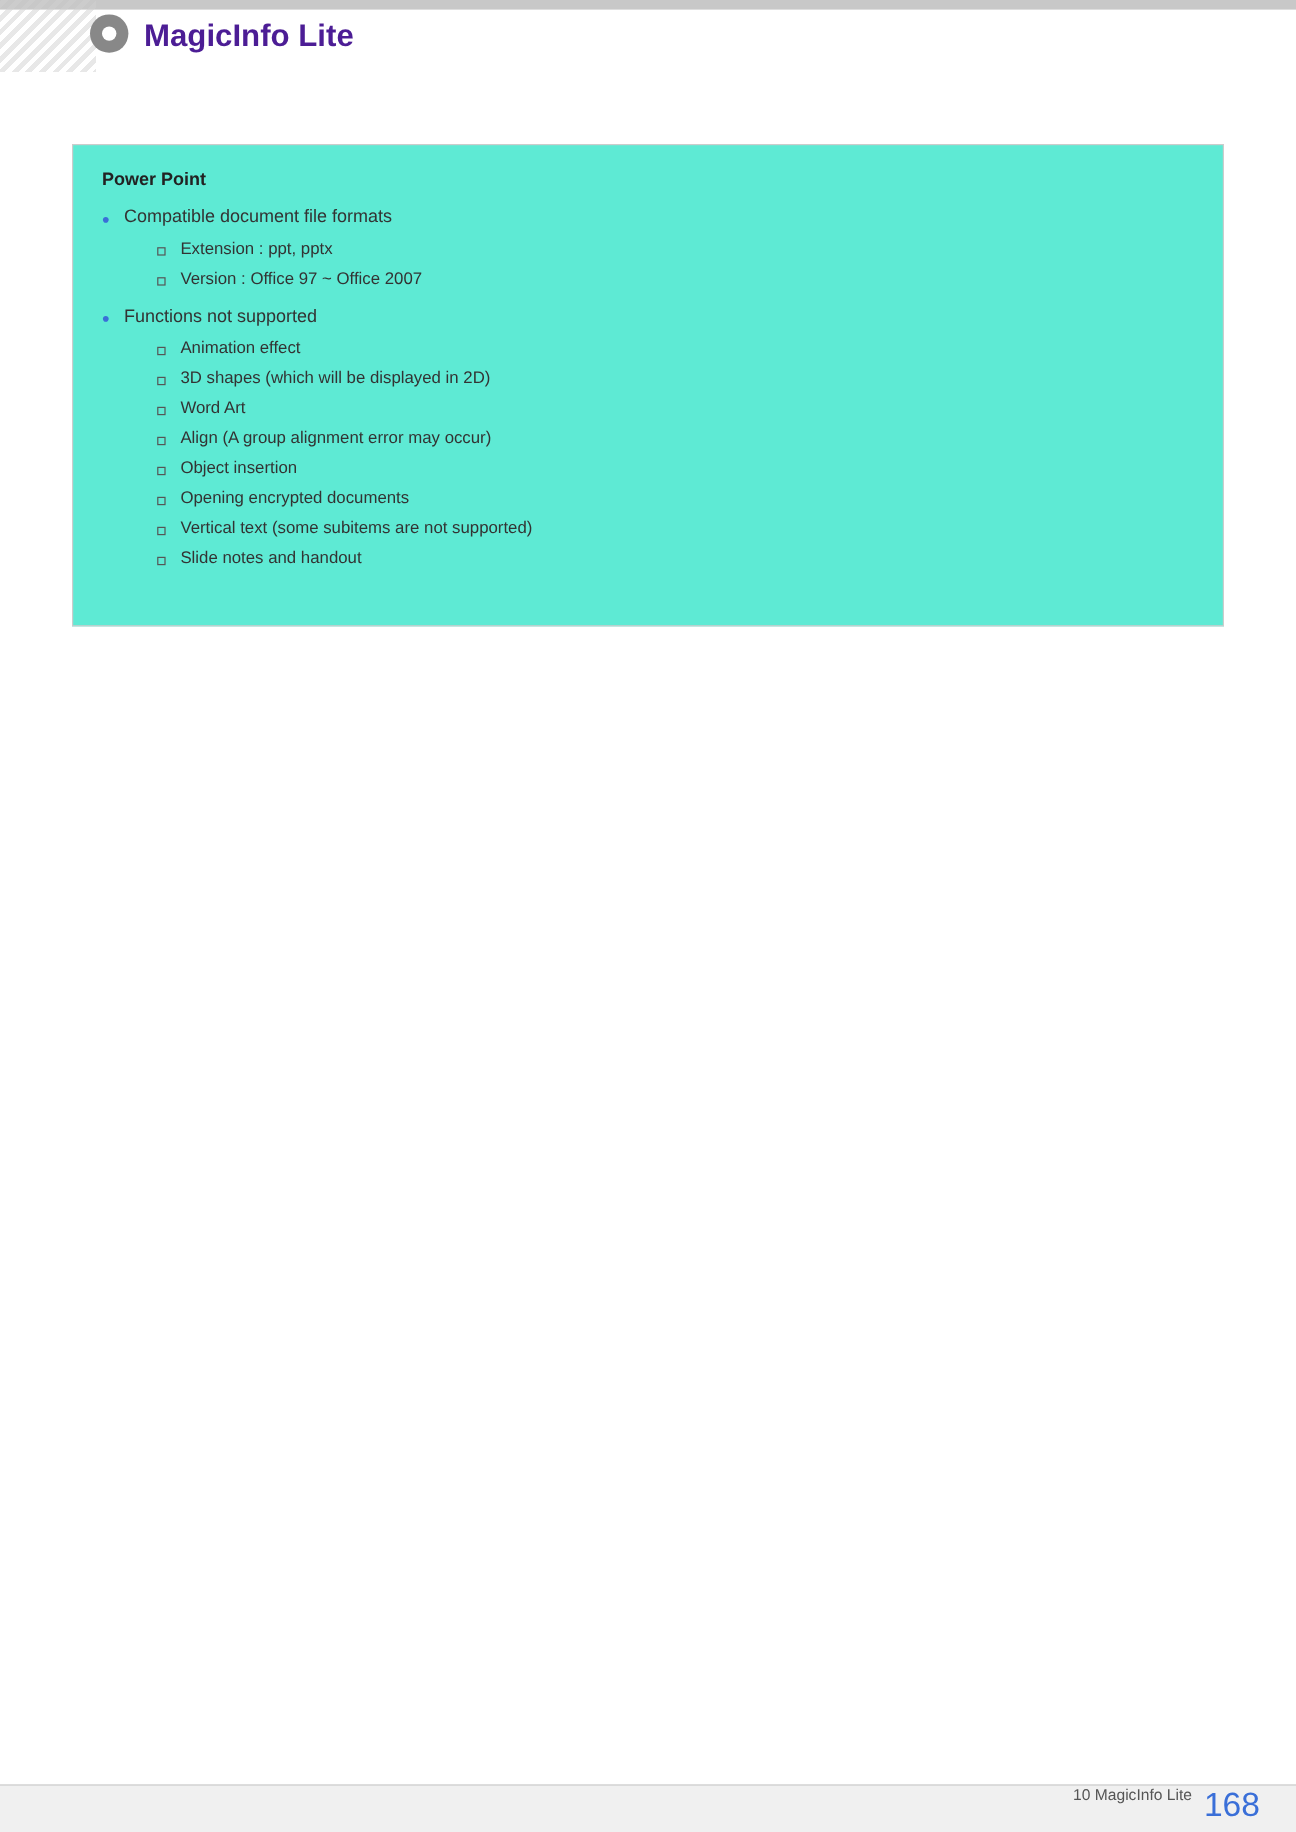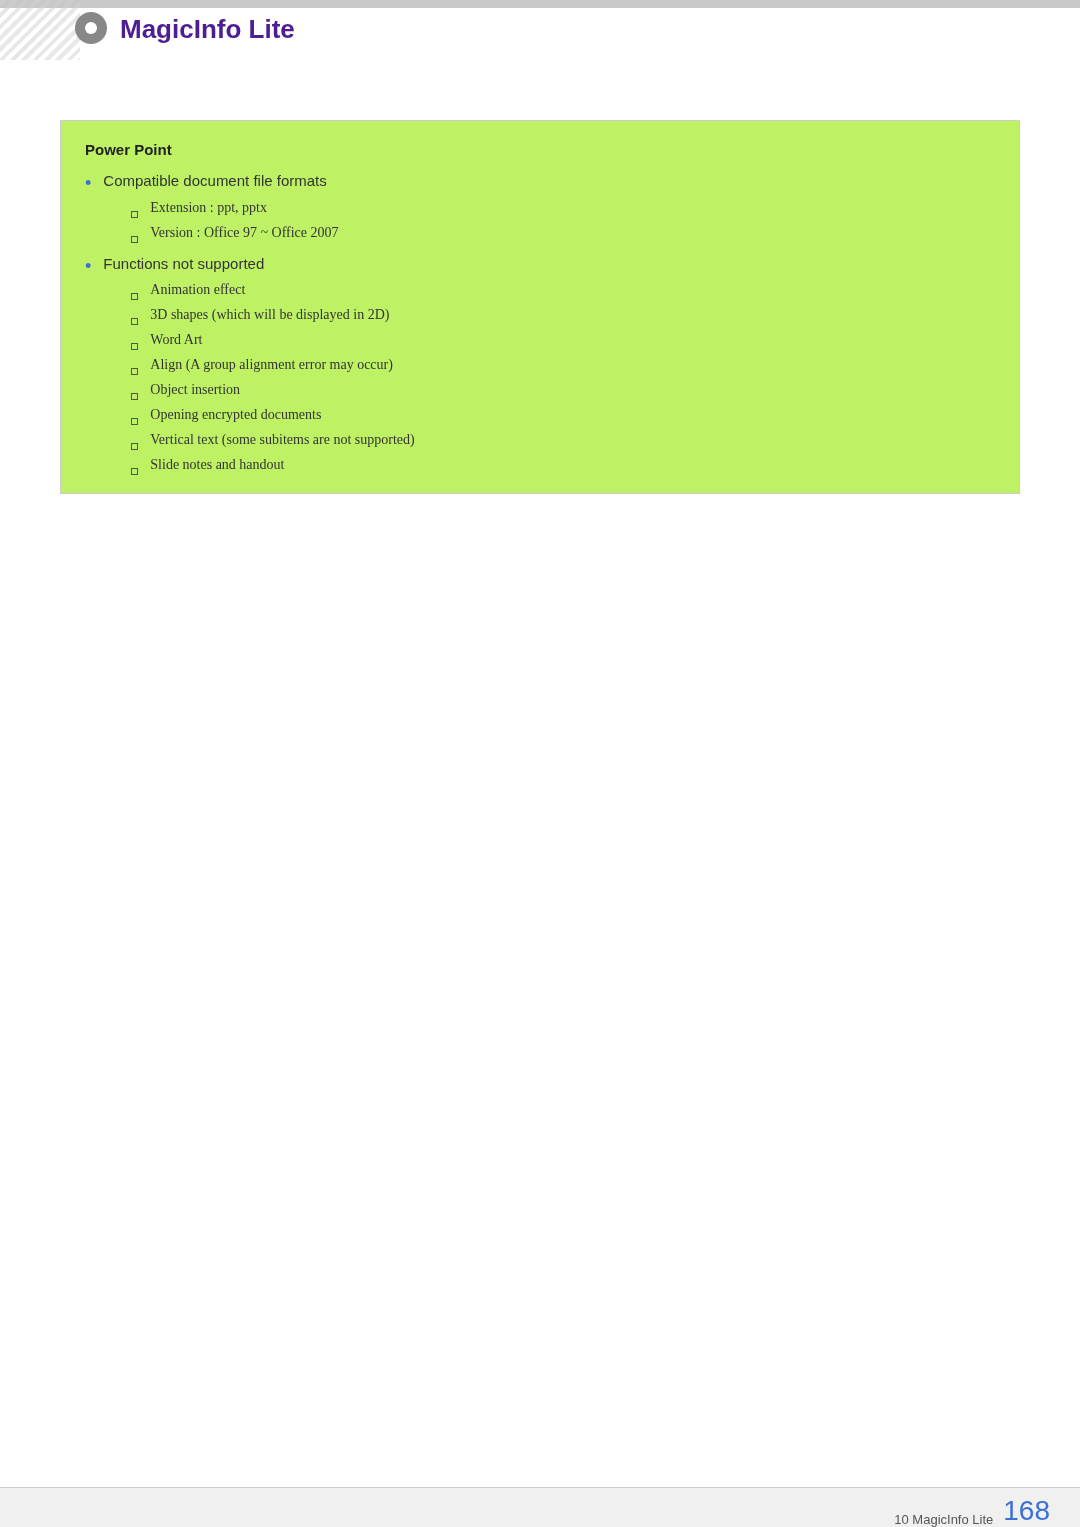--- a/index.html
+++ b/index.html
@@ -91,22 +91,22 @@
     .content-area {
       position: absolute;
       top: 120px;
       left: 60px;
       right: 60px;
     }
 
     
     .info-box {
       border: 1px solid #ccc;
-      padding: 20px 24px 8px 24px;
-      background: #bef264;
+      padding: 20px 24px 36px 24px;
+      background: #5eead4;
     }
 
     .box-title {
       font-weight: bold;
       font-size: 15px;
       color: #222;
       margin-bottom: 12px;
     }
 
     
@@ -138,24 +138,23 @@
 
     
     .sub-list {
       list-style: none;
       padding: 0;
       margin-top: 4px;
     }
 
     .sub-list > li {
       display: flex;
-      align-items: flex-end;
+      align-items: center;
       margin-bottom: 4px;
       padding-left: 28px;
-      font-family: Liberation Serif, serif;
     }
 
     .sub-dot {
       display: inline-block;
       width: 7px;
       height: 7px;
       border: 1.5px solid #555;
       background: transparent;
       margin-right: 12px;
       flex-shrink: 0;
@@ -171,21 +170,21 @@
     
     .bottom-bar {
       position: absolute;
       bottom: 0;
       left: 0;
       right: 0;
       height: 40px;
       background: #f0f0f0;
       border-top: 1px solid #ccc;
       display: flex;
-      align-items: flex-end;
+      align-items: flex-start;
       justify-content: flex-end;
       padding-right: 30px;
     }
 
     .bottom-text {
       font-size: 13px;
       color: #555;
       margin-right: 10px;
     }
 

